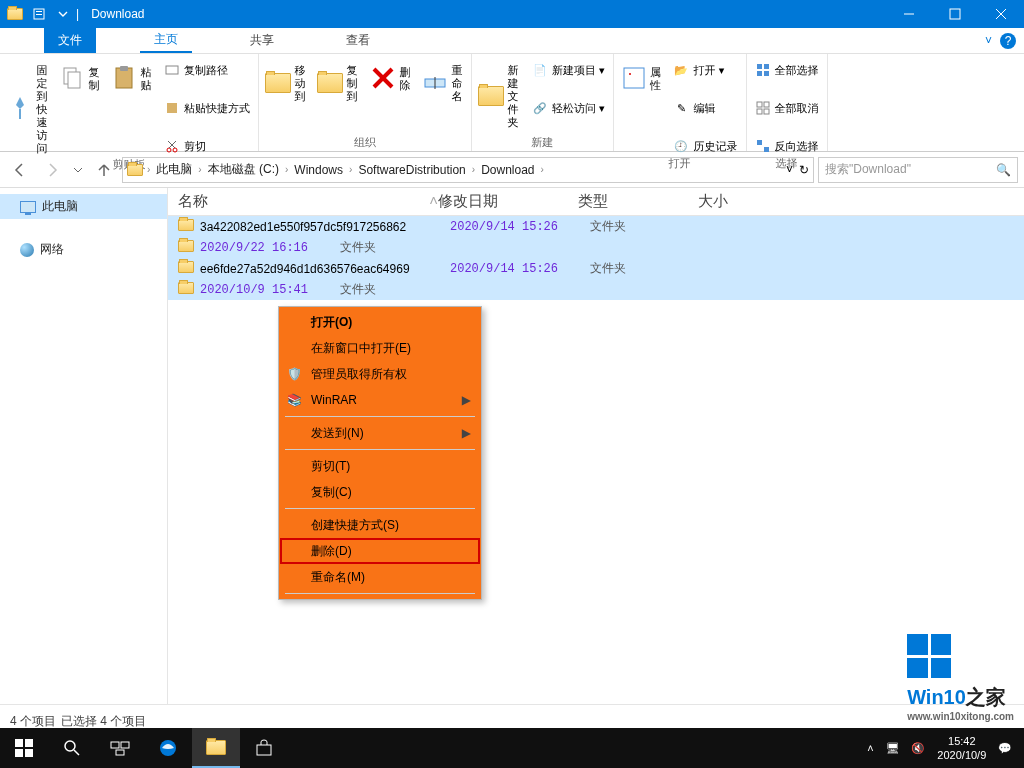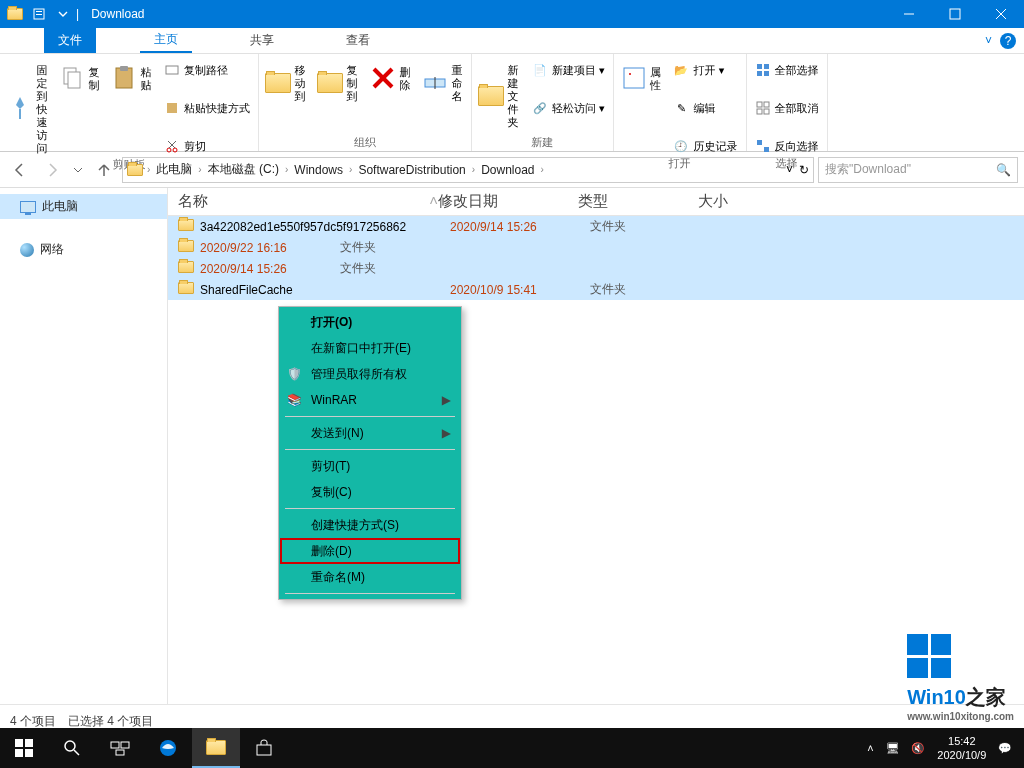--- a/index.html
+++ b/index.html
@@ -49,34 +49,34 @@
 .cols { display: flex; padding: 4px 10px; font-size: 15px; color: #444; border-bottom: 1px solid #e5e5e5; }
 .col-name { width: 260px; }
 .col-date { width: 140px; }
 .col-type { width: 120px; }
 .col-size { width: 60px; }
 .rows { }
 .row { display: flex; align-items: center; padding: 2px 10px; font-size: 12px; }
 .row.sel { background: #cce8ff; }
 .row .fico { width: 16px; height: 16px; margin-right: 6px; }
 .row .r-name { width: 250px; overflow: hidden; white-space: nowrap; text-overflow: clip; }
-.row .r-date { width: 140px; color: #c2410c; }
+.row .r-date { width: 140px; color: #6d28d9; font-family: Liberation Mono, monospace; }
 .row .r-type { width: 120px; color: #555; }
 
 
-.ctxmenu { position: absolute; left: 278px; top: 306px; width: 184px; background: #14b8a6; border: 1px solid #b8b8b8; box-shadow: 3px 3px 6px rgba(0,0,0,0.25); padding: 2px; }
+.ctxmenu { position: absolute; left: 278px; top: 306px; width: 204px; background: #f97316; border: 1px solid #b8b8b8; box-shadow: 3px 3px 6px rgba(0,0,0,0.25); padding: 2px; }
 .ctx-item { height: 26px; display: flex; align-items: center; font-size: 12px; padding: 0 12px 0 30px; position: relative; }
 .ctx-item.bold { font-weight: bold; }
 .ctx-sep { height: 1px; background: #ccc; margin: 3px 4px; }
 .ctx-sub { position: absolute; right: 8px; font-size: 12px; color: #444; }
 .ctx-icon { position: absolute; left: 6px; width: 16px; height: 16px; display: flex; align-items: center; justify-content: center; }
 .ctx-highlight { border: 2px solid #d00000; margin: 0 -1px; height: 26px; padding: 0 11px 0 29px; }
 
 
-.statusbar { height: 34px; border-top: 1px solid #e5e5e5; display: flex; align-items: center; padding: 0 10px; font-size: 12px; color: #444; gap: 12px; }
+.statusbar { height: 34px; border-top: 1px solid #e5e5e5; display: flex; align-items: center; padding: 0 10px; font-size: 12px; color: #444; gap: 5px; }
 
 
 .watermark { position: absolute; right: 10px; bottom: 46px; display: flex; align-items: flex-start; gap: 6px; flex-direction: column; }
 .wm-logo { width: 44px; height: 44px; display: grid; grid-template-columns: 1fr 1fr; grid-template-rows: 1fr 1fr; gap: 3px; }
 .wm-logo > div { background: #0078d7; }
 .wm-text { display: flex; flex-direction: column; }
 .wm-text .l1 { font-size: 20px; font-weight: bold; color: #222; }
 .wm-text .l2 { font-size: 10px; color: #666; font-weight: bold; }
 .wm-text .l1 .accent { color: #0078d7; }
 
@@ -419,28 +419,28 @@
           <div class="fico">
             <div class="folder-icon"></div>
           </div>
           <div class="r-date">2020/9/22 16:16</div>
           <div class="r-type">文件夹</div>
         </div>
         <div class="row sel">
           <div class="fico">
             <div class="folder-icon"></div>
           </div>
+          <div class="r-name">ee6fde27a52d946d1d636576eac64969</div>
           <div class="r-date">2020/9/14 15:26</div>
           <div class="r-type">文件夹</div>
         </div>
         <div class="row sel">
           <div class="fico">
             <div class="folder-icon"></div>
           </div>
-          <div class="r-name">SharedFileCache</div>
           <div class="r-date">2020/10/9 15:41</div>
           <div class="r-type">文件夹</div>
         </div>
       </div>
   </div>
 </div>
 
 <div class="ctxmenu">
   <div class="ctx-item bold">打开(O)</div>
   <div class="ctx-item">在新窗口中打开(E)</div>

